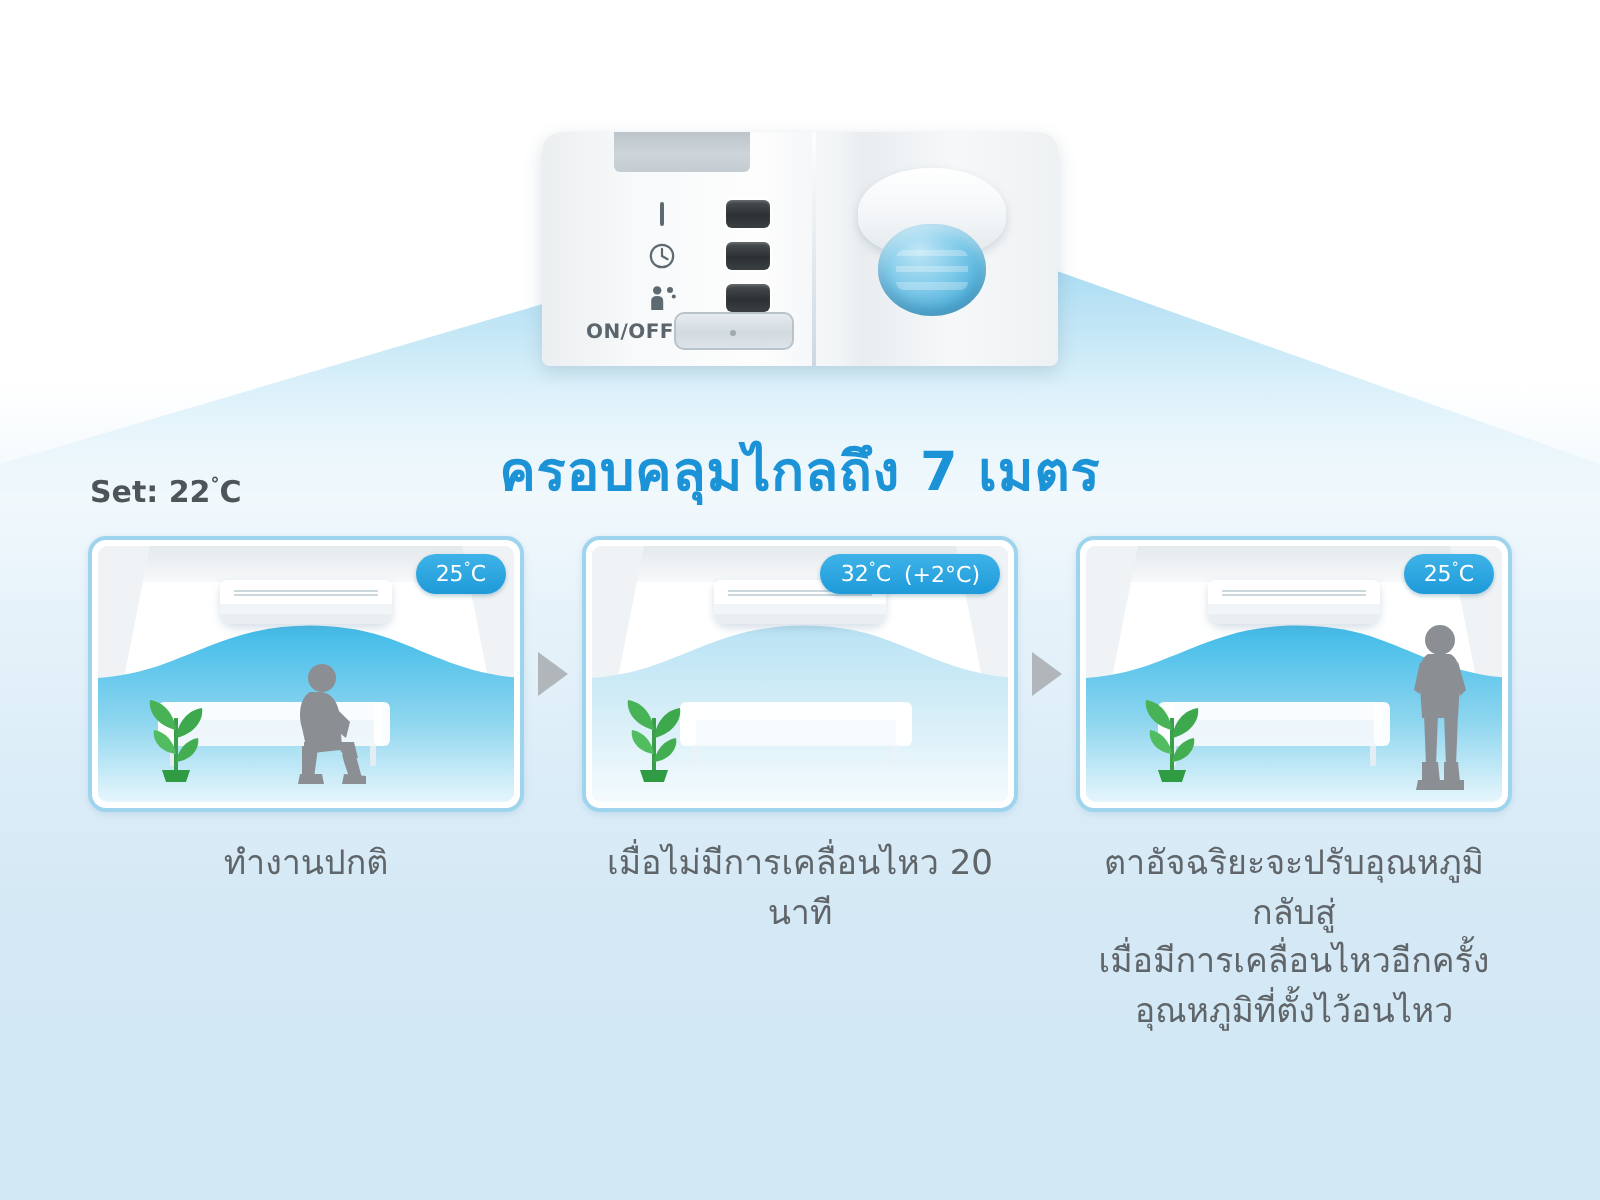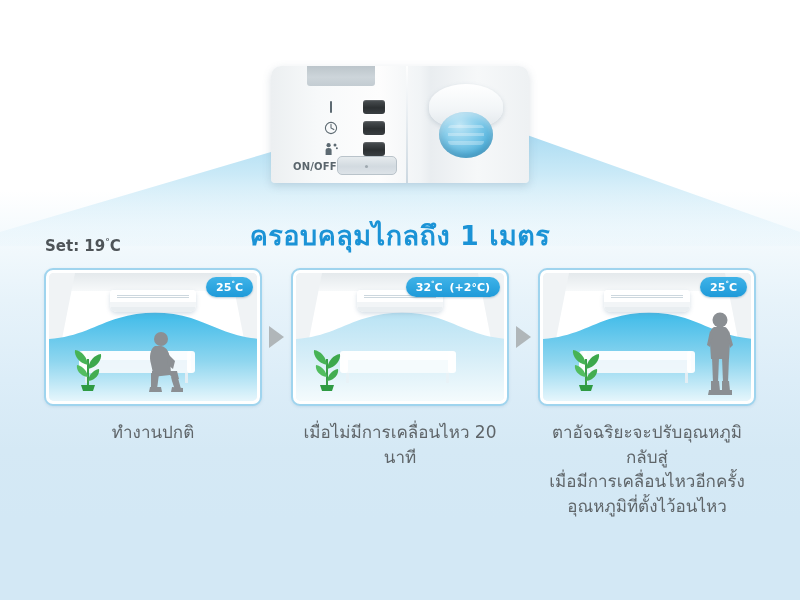--- a/index.html
+++ b/index.html
@@ -296,21 +296,21 @@
 
   
   .badge {
     position: absolute;
     top: 7px;
     right: 7px;
     z-index: 9;
     background: linear-gradient(to bottom, #3fb3e8, #1e9ad9);
     color: #ffffff;
     font-size: 11px;
-    font-weight: 700;
+    font-weight: 400;
     border-radius: 11px;
     padding: 3px 10px;
     white-space: nowrap;
     box-shadow: 0 1px 2px rgba(20,90,130,.3);
   }
   .badge sup { font-size: 7px; vertical-align: super; }
 
   
   .arrow {
     flex: 0 0 auto;
@@ -400,24 +400,24 @@
       </div>
 
       <div class="onoff-label">ON/OFF</div>
       <div class="onoff-button"></div>
     </div>
 
     <div class="sensor-hood"></div>
     <div class="sensor-dome"></div>
   </div>
 
-  <div class="headline">ครอบคลุมไกลถึง 1 เมตร</div>
+  <div class="headline">ครอบคลุมไกลถึง 7 เมตร</div>
 
   <div class="set-label">
-    <span>Set: 19</span><sup>°</sup><span>C</span>
+    <span>Set: 22</span><sup>°</sup><span>C</span>
   </div>
 
   <div class="panels">
 
     <div class="panel">
       <div class="room">
         <div class="ceiling"></div>
         <div class="wall-left"></div>
         <div class="wall-right"></div>
         <div class="floor-line"></div>

